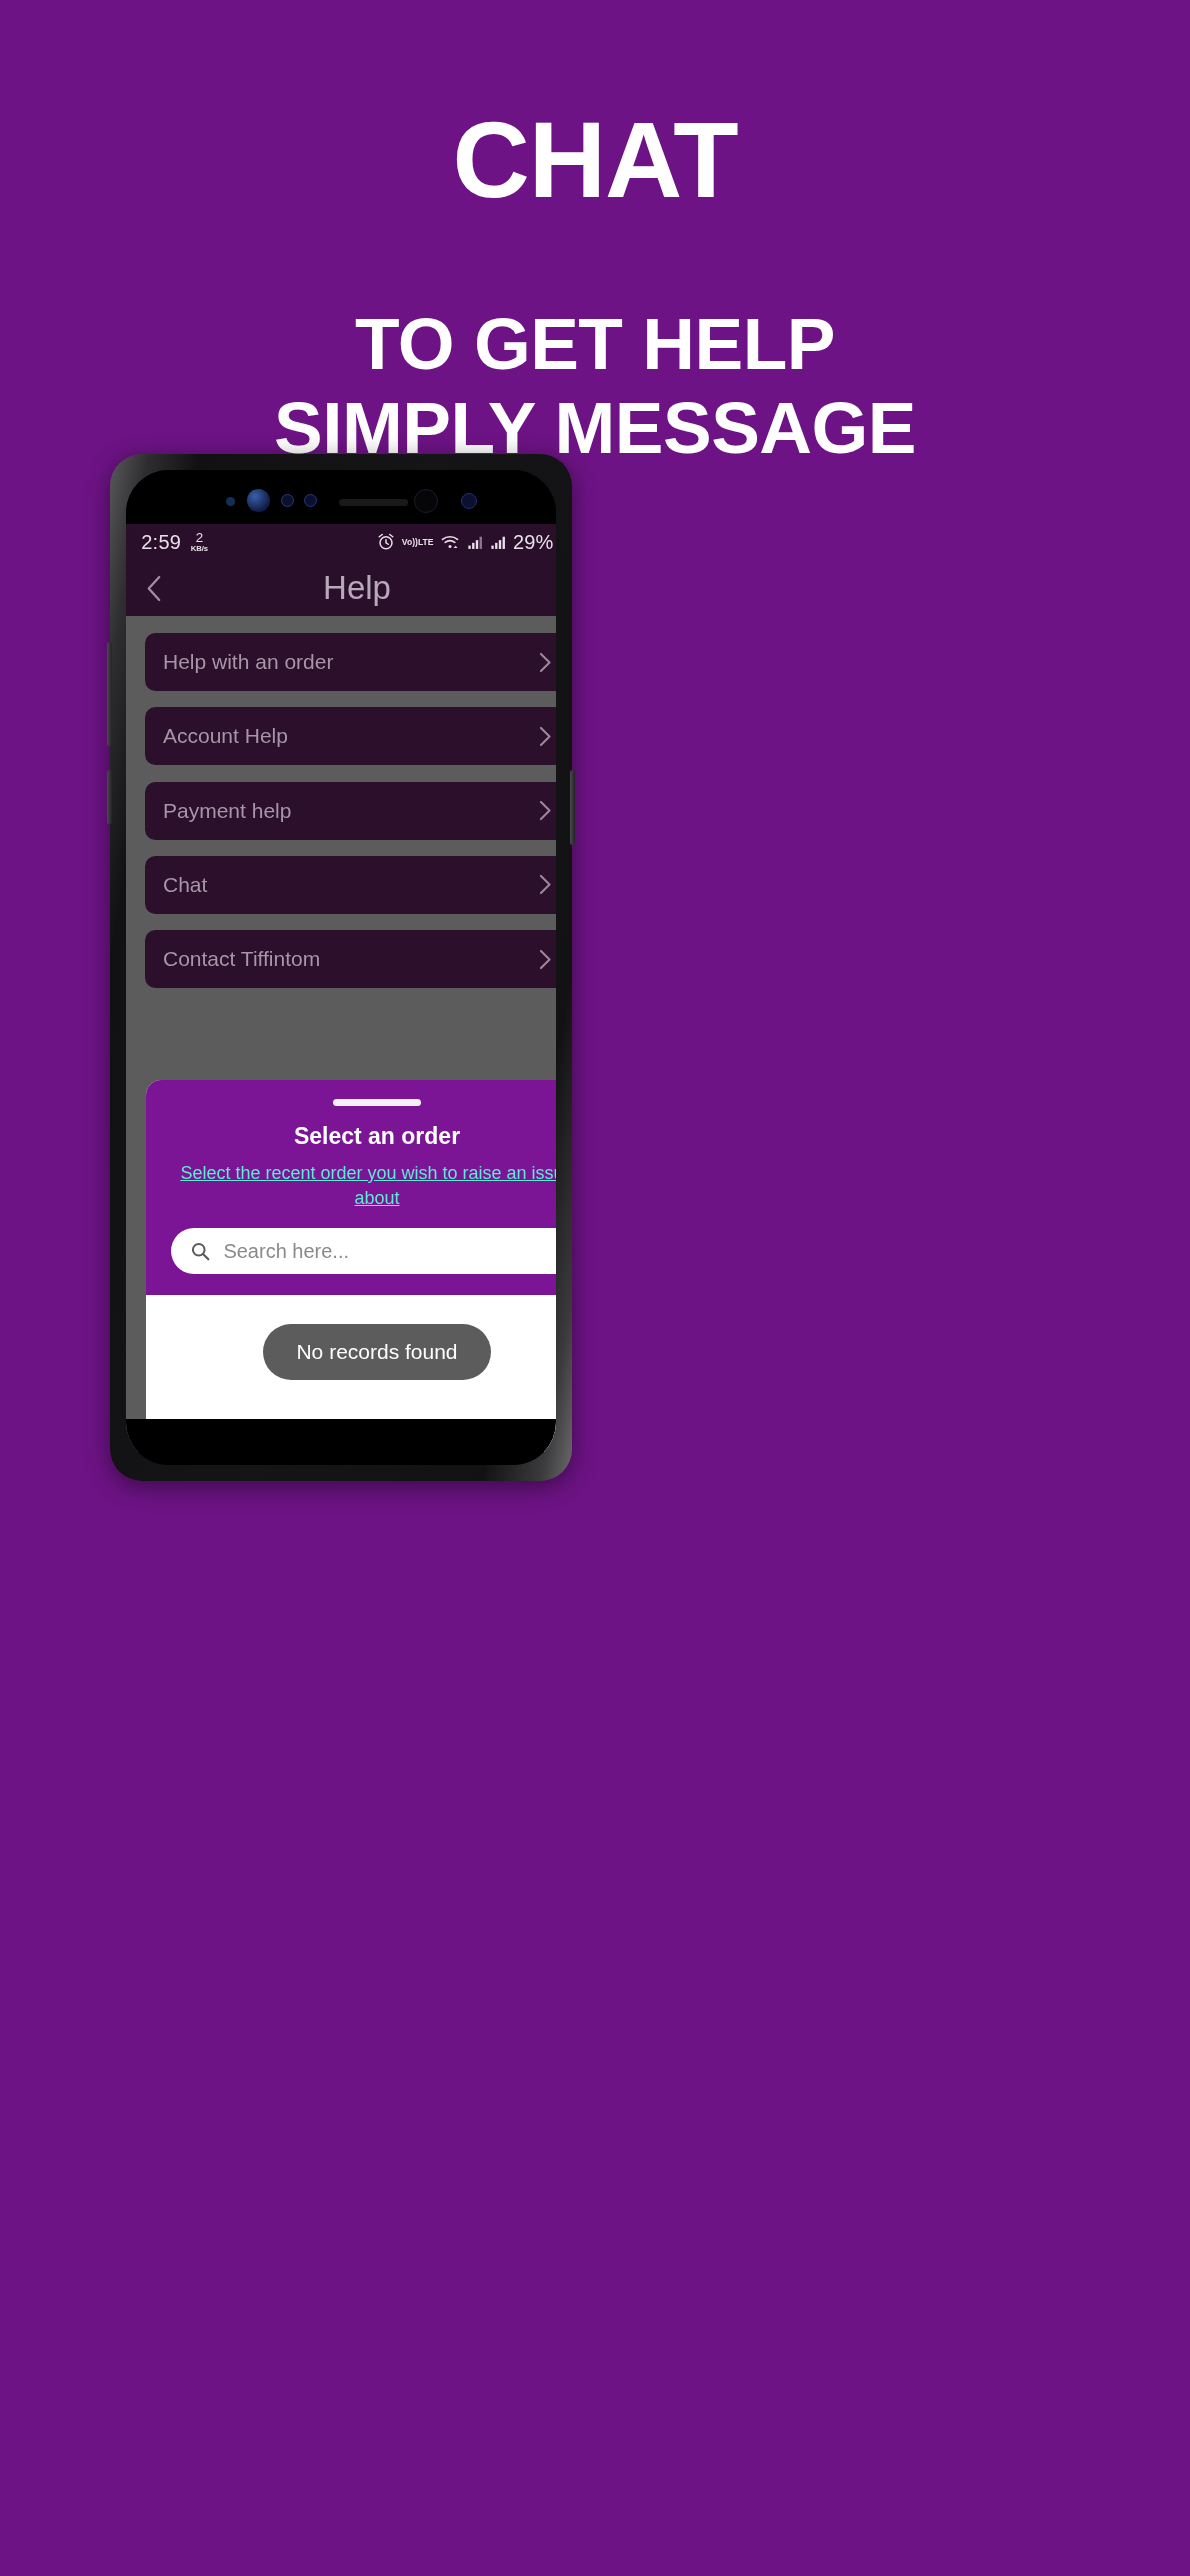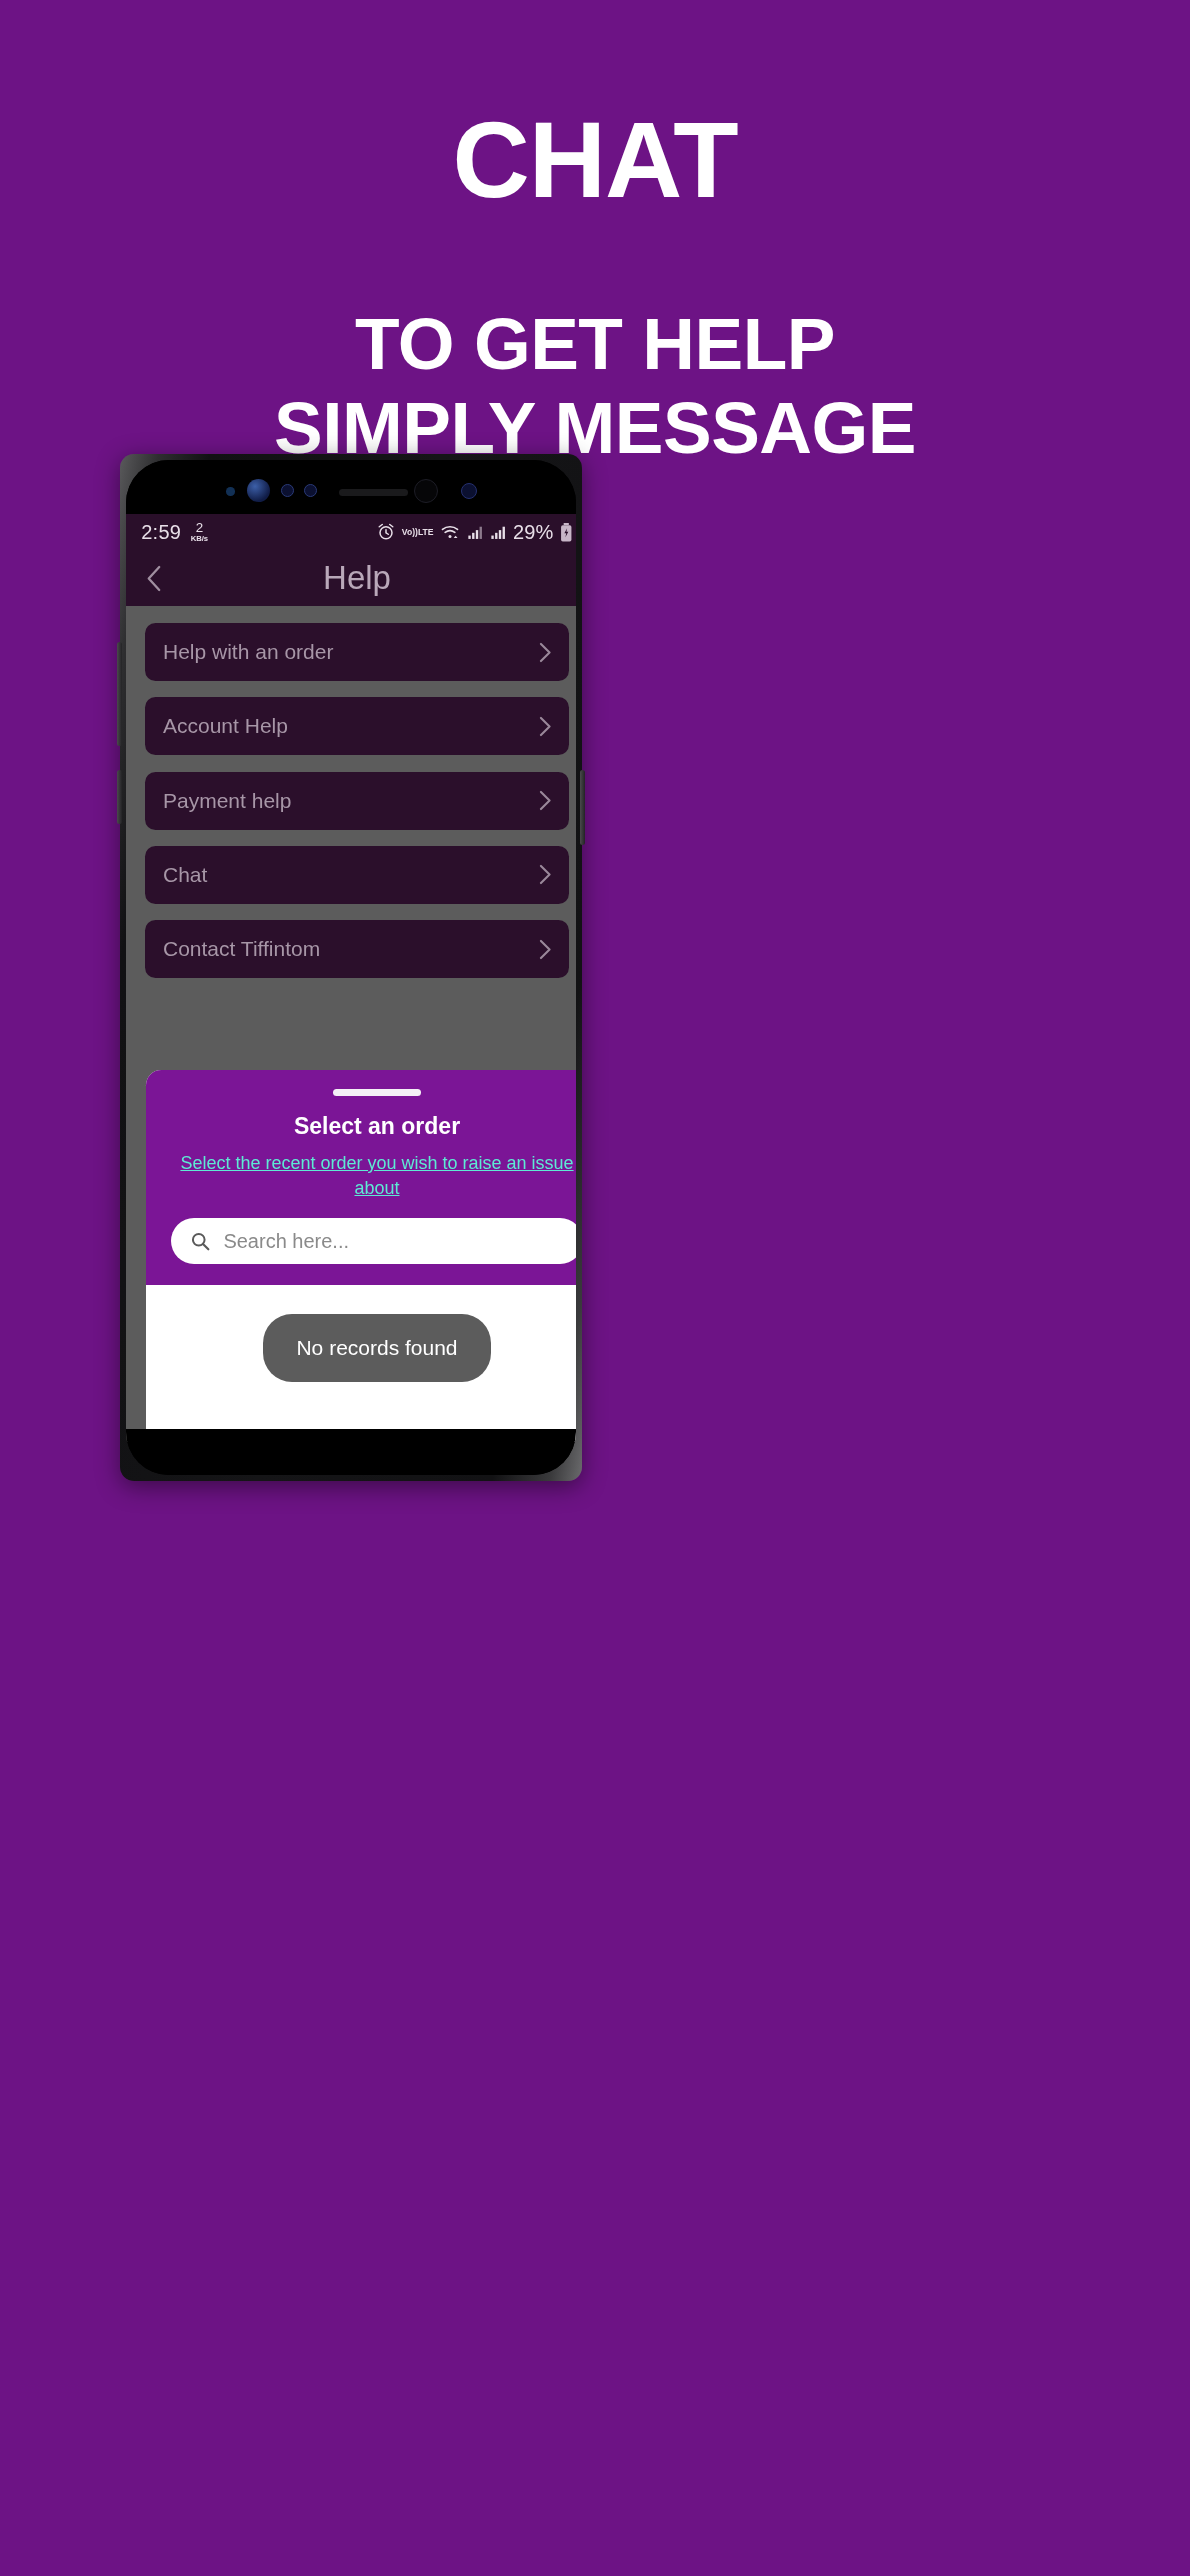--- a/index.html
+++ b/index.html
@@ -34,25 +34,25 @@
     line-height:84px;
     font-weight:bold;
     color:#FFFFFF;
     letter-spacing:-0.5px;
     padding:0 58px;
   }
 
   
   .phone {
     position:absolute;
-    left:120px; top:454px;
+    left:110px; top:454px;
     width:462px; height:1027px;
-    border-radius:14px;
+    border-radius:32px;
     background:linear-gradient(100deg,#59595b 0%,#2e2e30 6%,#111113 14%,#151517 50%,#121214 86%,#3a3a3c 95%,#6b6b6d 100%);
-    padding:6px;
+    padding:16px;
     box-shadow:0 5.8px 25px rgba(0,0,0,0.45);
   }
   .phone-inner {
     position:relative;
     width:100%; height:100%;
     border-radius:43px;
     background:#000000;
     overflow:hidden;
   }
   
@@ -203,21 +203,21 @@
     margin-left:13.4px;
   }
   .search-input::placeholder { color:#8a8a8a; }
   .sheet-body {
     background:#FFFFFF;
     height:157px;
     display:flex; justify-content:center;
     padding-top:29px;
   }
   .toast {
-    height:68px;
+    height:56px;
     padding:0 33px;
     display:flex; align-items:center;
     background:#5c5c5c;
     border-radius:29px;
     color:#FFFFFF;
     font-size:21px;
   }
 
   
   .bezel-bottom {

